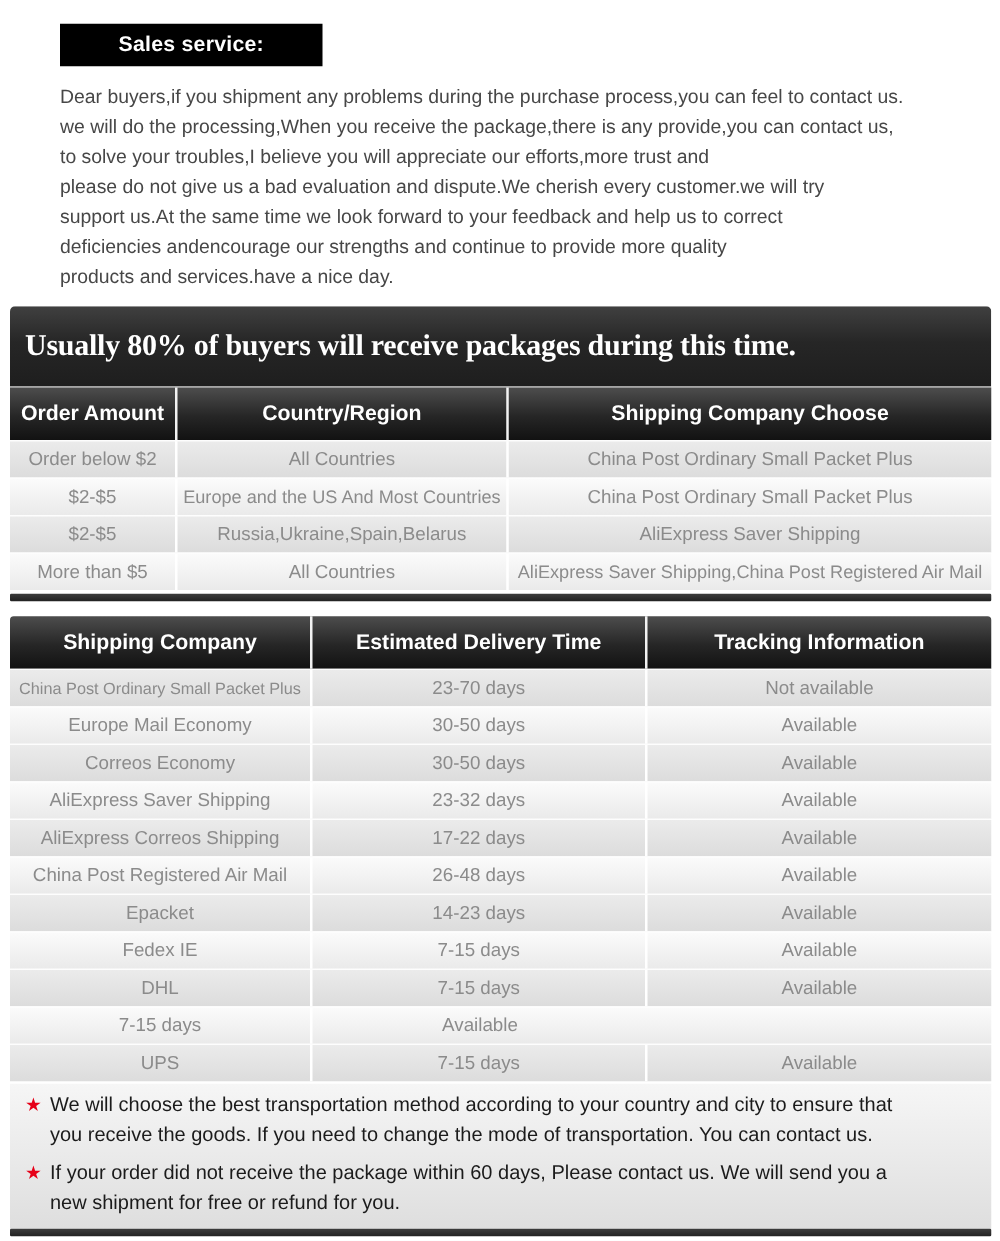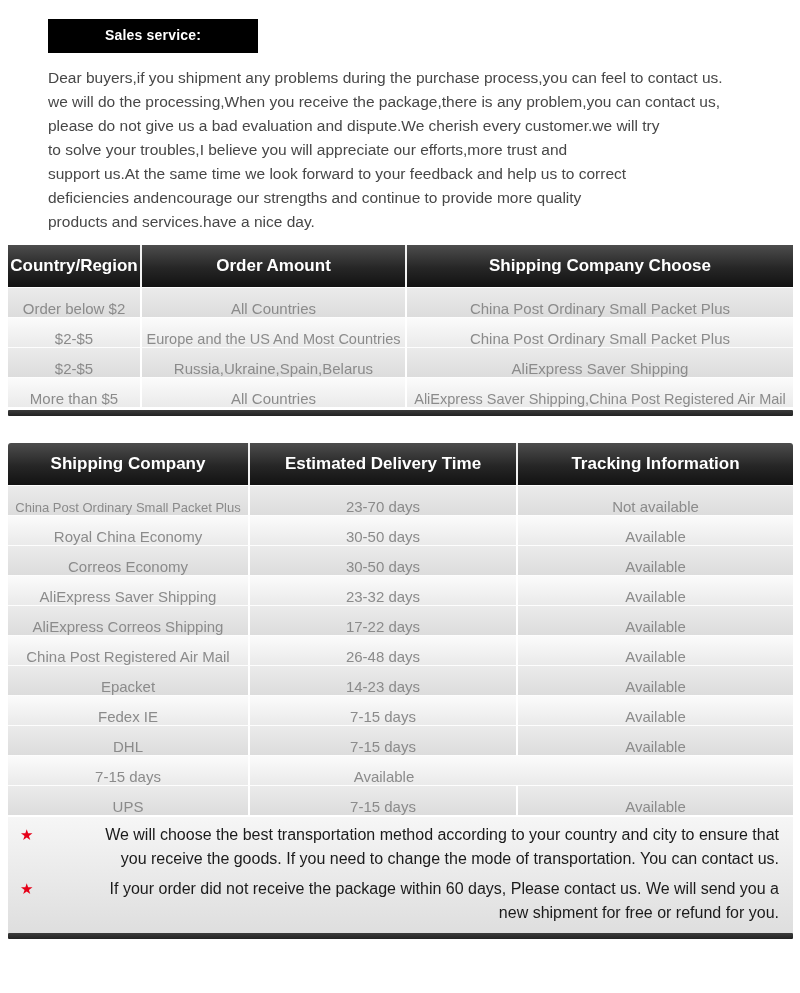--- a/index.html
+++ b/index.html
@@ -9,21 +9,21 @@
     position: relative;
     overflow: hidden;
     font-family: "Liberation Sans", "DejaVu Sans", sans-serif;
   }
 
   
   .sales-badge {
     position: absolute; left: 48px; top: 19px;
     width: 210px; height: 34px;
     background: #000; color: #fff;
-    font-size: 14px; font-weight: bold;
+    font-size: 17px; font-weight: bold;
     text-align: center; line-height: 33px;
     letter-spacing: 0.2px;
   }
 
   
   .intro {
     position: absolute; left: 48px; top: 66px;
     width: 730px;
     color: #474747;
     font-size: 15.5px; line-height: 24px;
@@ -70,76 +70,77 @@
   .g2 { grid-template-columns: 242px 268px 275px; }
 
   
   .trow {
     display: grid; height: 30px;
     border-top: 1px solid #fdfdfd;
   }
   .trow.row-odd  { background: linear-gradient(180deg, #ebebeb 0%, #dcdcdc 100%); }
   .trow.row-even { background: linear-gradient(180deg, #fbfbfb 0%, #eaeaea 100%); }
   .cell {
-    display: flex; align-items: flex-end; justify-content: center;
+    display: flex; align-items: center; justify-content: center;
     color: #8b8b8b; font-size: 15px;
     border-right: 2px solid #fff;
     padding: 0 3px;
     white-space: nowrap; overflow: hidden;
   }
   .cell:last-child { border-right: none; }
 
   
   .divider-bar {
     height: 6px; background: linear-gradient(180deg, #3c3c3c, #222);
     border-radius: 1px;
   }
   .bar-after-t1 { margin-top: 3px; }
-  .t2-block { margin-top: 27px; }
+  .t2-block { margin-top: 12px; }
 
   
   .notes {
     margin-top: 2px;
     background: linear-gradient(180deg, #f6f6f6 0%, #dedede 100%);
     padding: 6px 14px 2px 12px;
   }
   .note {
     position: relative;
     padding-left: 20px;
     color: #1b1b1b;
     font-size: 16px; line-height: 24px;
     margin-bottom: 6px;
   }
   .note .star {
     position: absolute; left: 0; top: 0;
     color: #e60018; font-size: 15px; line-height: 24px;
   }
-  .note .line { white-space: nowrap; text-align: right; }
+  .note .line { white-space: nowrap; }
 </style>
 </head>
 <body>
 
 <div class="sales-badge">Sales service:</div>
 
 <div class="intro">
     <div class="line">Dear buyers,if you shipment any problems during the purchase process,you can feel to contact us.</div>
-    <div class="line">we will do the processing,When you receive the package,there is any problem,you can contact us,</div>
+    <div class="line">we will do the processing,When you receive the package,there is any provide,you can contact us,</div>
+    <div class="line">to solve your troubles,I believe you will appreciate our efforts,more trust and</div>
     <div class="line">please do not give us a bad evaluation and dispute.We cherish every customer.we will try</div>
-    <div class="line">to solve your troubles,I believe you will appreciate our efforts,more trust and</div>
     <div class="line">support us.At the same time we look forward to your feedback and help us to correct</div>
     <div class="line">deficiencies andencourage our strengths and continue to provide more quality</div>
     <div class="line">products and services.have a nice day.</div>
   </div>
 
 <div class="tables-wrap">
 
+  <div class="banner">Usually 80% of buyers will receive packages during this time.</div>
 
   <div class="thead g1 t1">
+    <div class="hcell">Order Amount</div>
     <div class="hcell">Country/Region</div>
-    <div class="hcell">Order Amount</div>
     <div class="hcell">Shipping Company Choose</div>
   </div>
   <div>
       <div class="trow g1 row-odd">
         <div class="cell">
           <span>Order below $2</span>
         </div>
         <div class="cell">
           <span>All Countries</span>
         </div>
@@ -197,21 +198,21 @@
           </div>
           <div class="cell">
             <span>23-70 days</span>
           </div>
           <div class="cell">
             <span>Not available</span>
           </div>
         </div>
         <div class="trow g2 row-even">
           <div class="cell">
-            <span>Royal China Economy</span>
+            <span>Europe Mail Economy</span>
           </div>
           <div class="cell">
             <span>30-50 days</span>
           </div>
           <div class="cell">
             <span>Available</span>
           </div>
         </div>
         <div class="trow g2 row-odd">
           <div class="cell">

